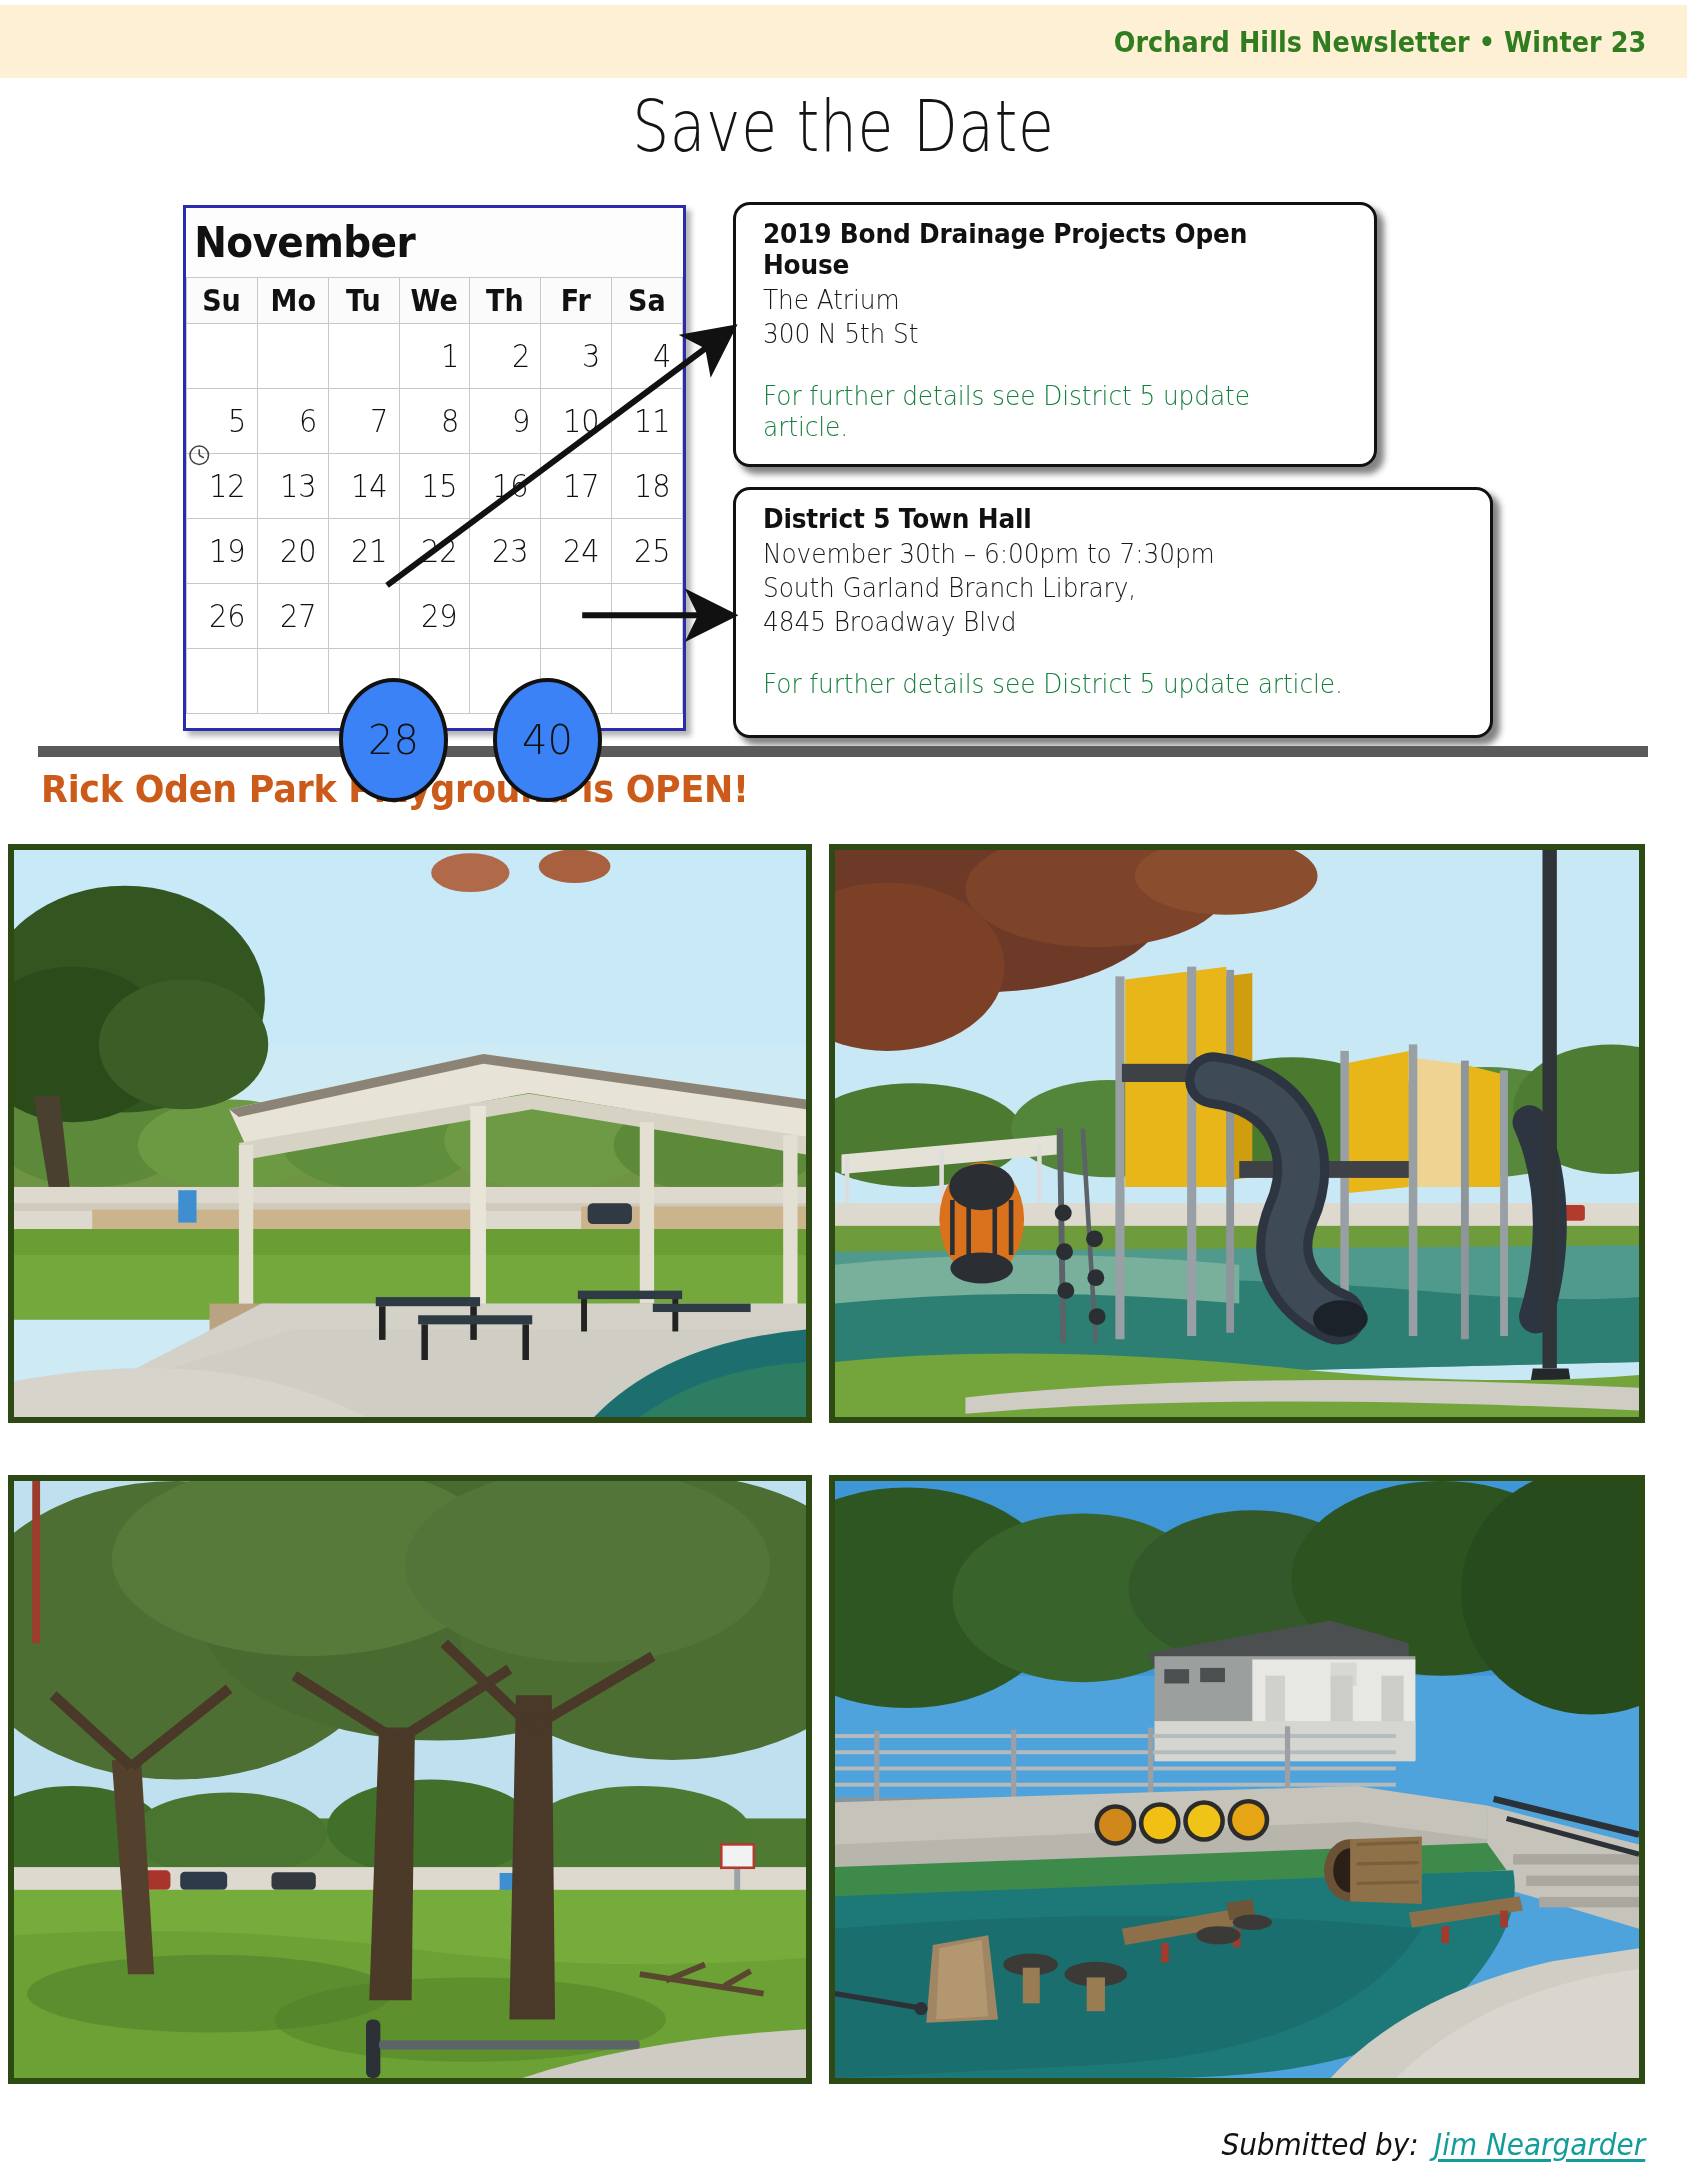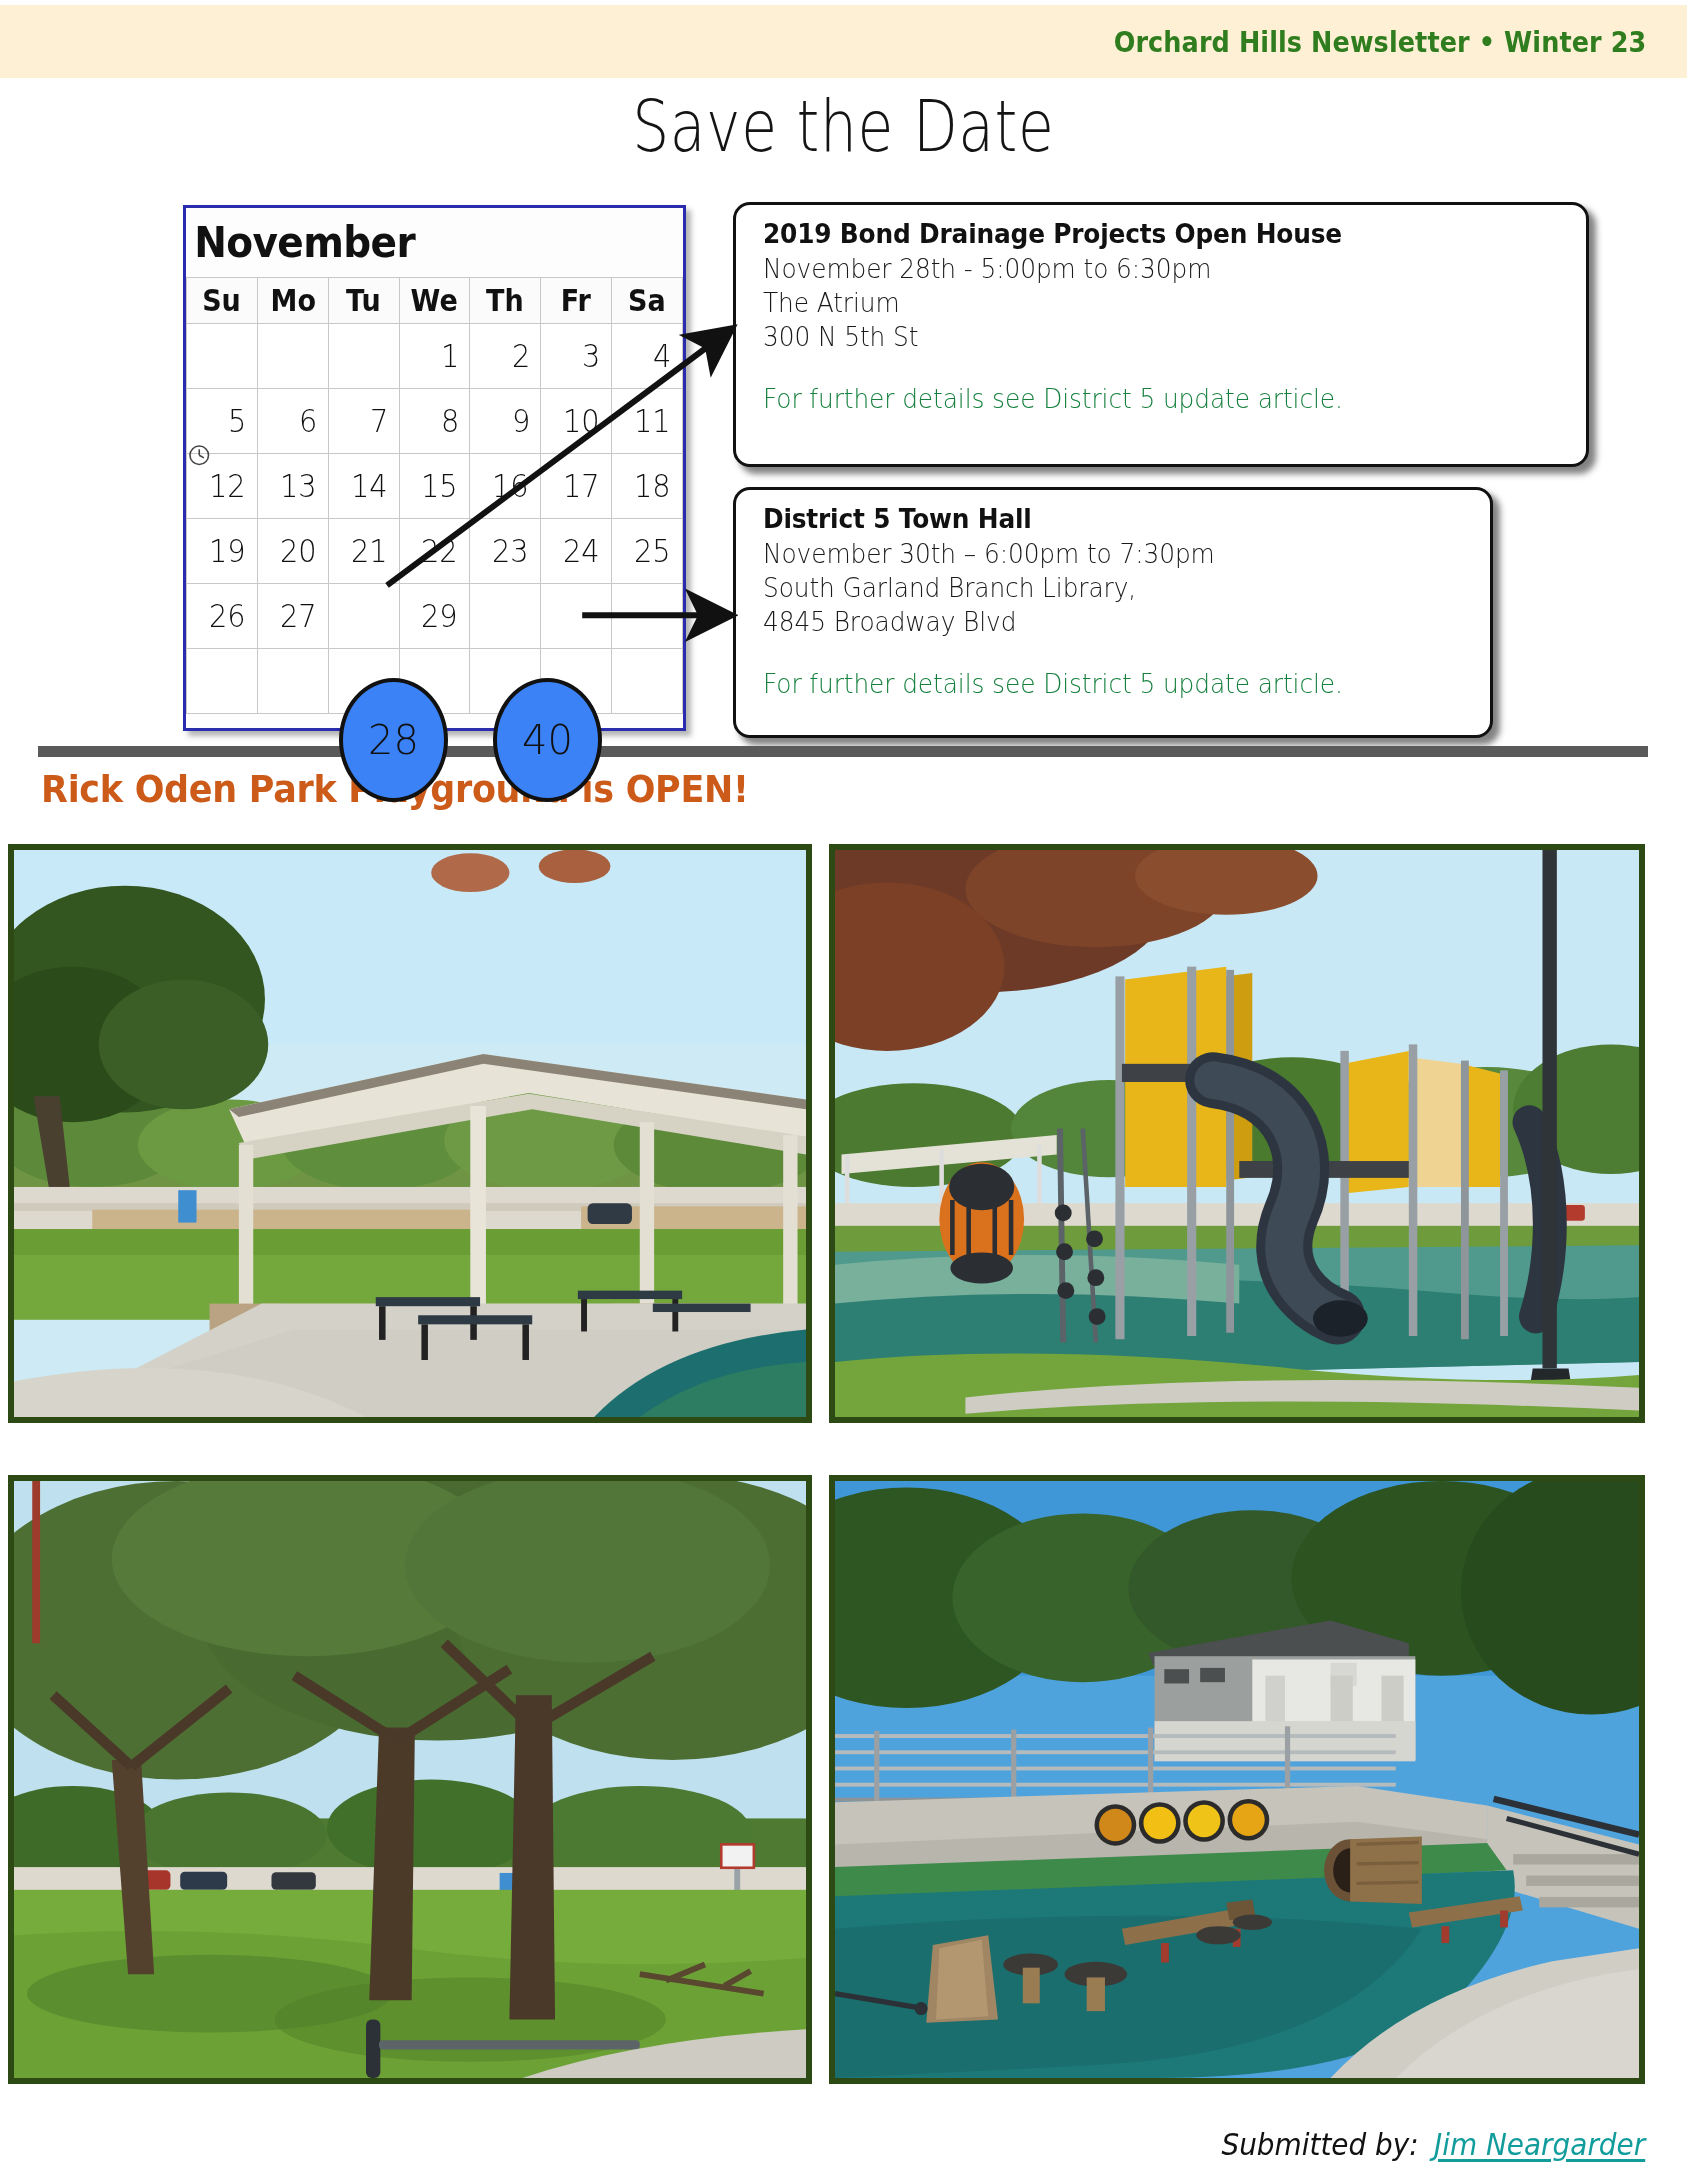--- a/index.html
+++ b/index.html
@@ -133,21 +133,21 @@
   .event-box {
     position: absolute;
     background: #ffffff;
     border: 3.3px solid #111;
     border-radius: 17px;
     box-sizing: border-box;
     box-shadow: 6.6px 6.6px 6px rgba(30,30,30,0.55);
     padding: 13.2px 22.5px 12px 26.5px;
     font-family: "DejaVu Sans", sans-serif;
   }
-  #event-box-1 { left: 733px; top: 202px;  width: 856px; height: 265px; }
+  #event-box-1 { left: 733px; top: 202px;  width: 644px; height: 265px; }
   #event-box-2 { left: 733px; top: 487px;  width: 760px; height: 251px; }
   .event-title {
     font-size: 27px;
     font-weight: bold;
     color: #111;
     letter-spacing: -0.2px;
     margin-bottom: 2.6px;
   }
   .event-line {
     font-size: 27px;
@@ -331,21 +331,20 @@
     </marker>
   </defs>
 
   <line x1="585" y1="885" x2="1102" y2="500" stroke="#111" stroke-width="9" marker-end="url(#ah)"></line>
 
   <line x1="880" y1="930" x2="1100" y2="930" stroke="#111" stroke-width="9" marker-end="url(#ah)"></line>
 </svg>
 
 <div class="event-box" id="event-box-1">
   <div class="event-title"><span>2019 Bond Drainage Projects Open House</span></div>
-  <div class="event-line"><span>November 28th - 5:00pm to 6:30pm</span></div>
   <div class="event-line"><span>The Atrium</span></div>
   <div class="event-line"><span>300 N 5th St</span></div>
   <div class="spacer-line"></div>
   <div class="event-note"><span>For further details see District 5 update article.</span></div>
 </div>
 
 <div class="event-box" id="event-box-2">
   <div class="event-title"><span>District 5 Town Hall</span></div>
   <div class="event-line"><span>November 30th – 6:00pm to 7:30pm</span></div>
   <div class="event-line"><span>South Garland Branch Library,</span></div>

